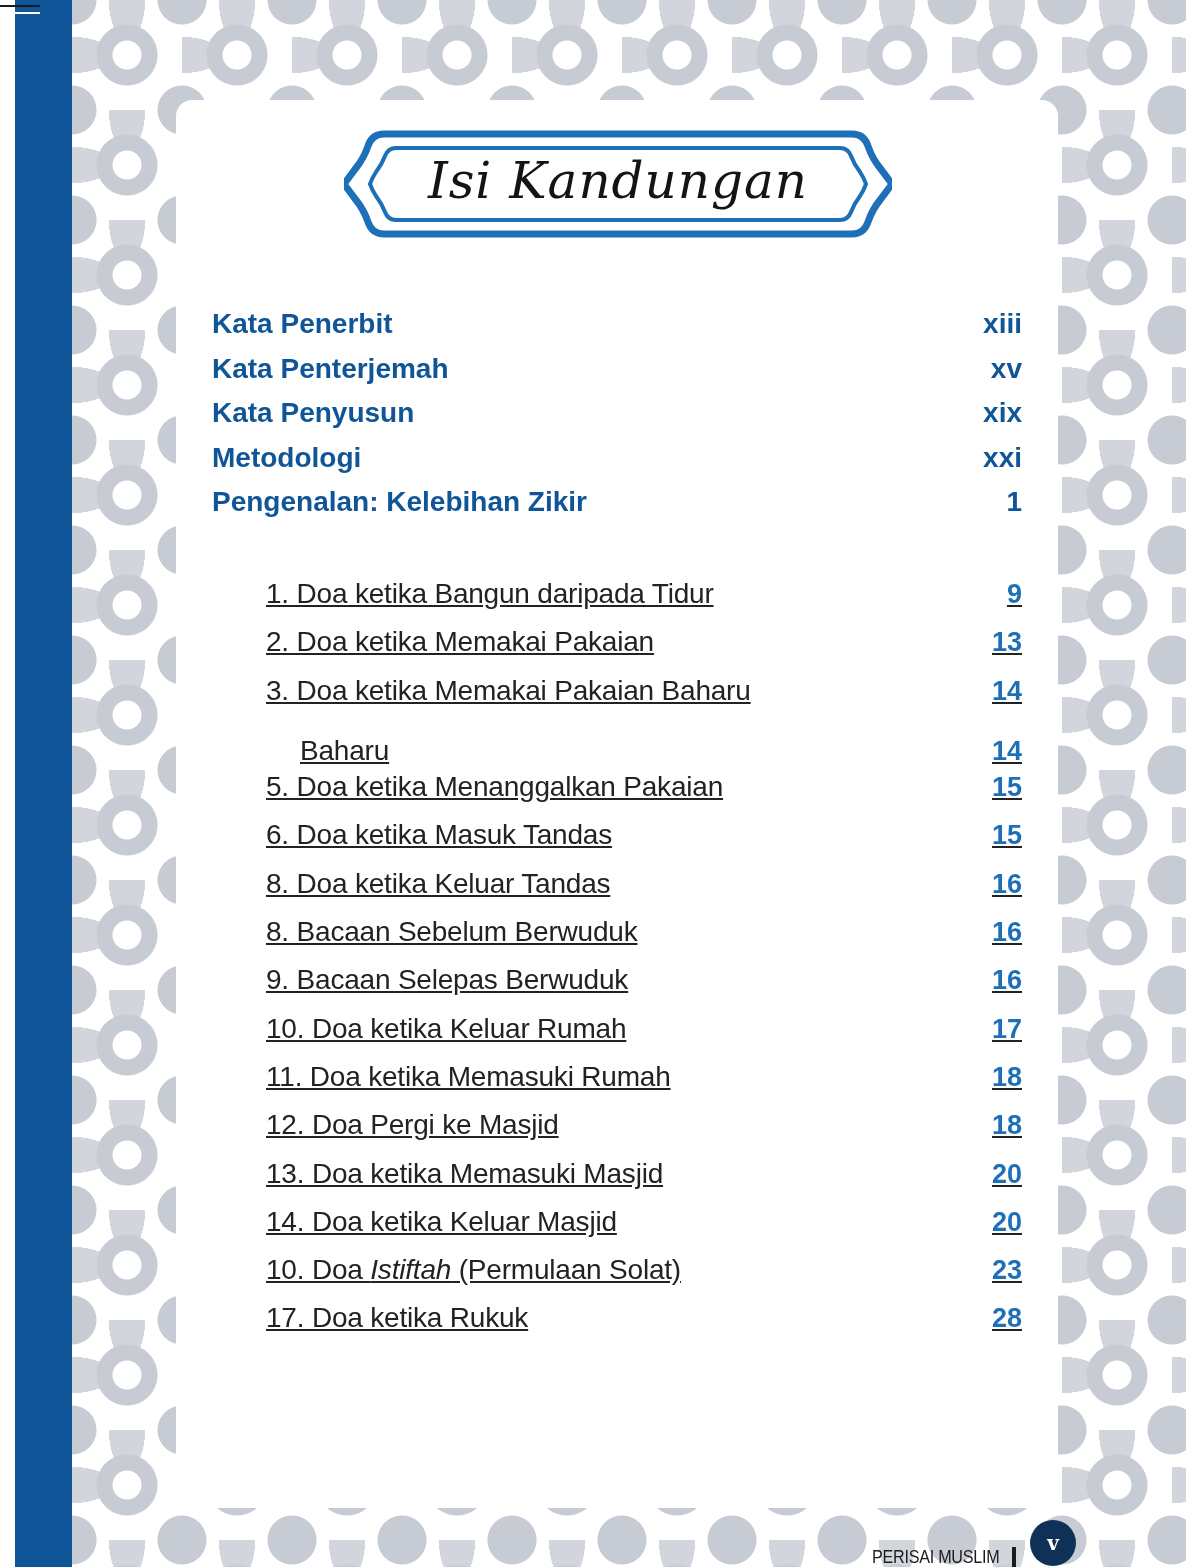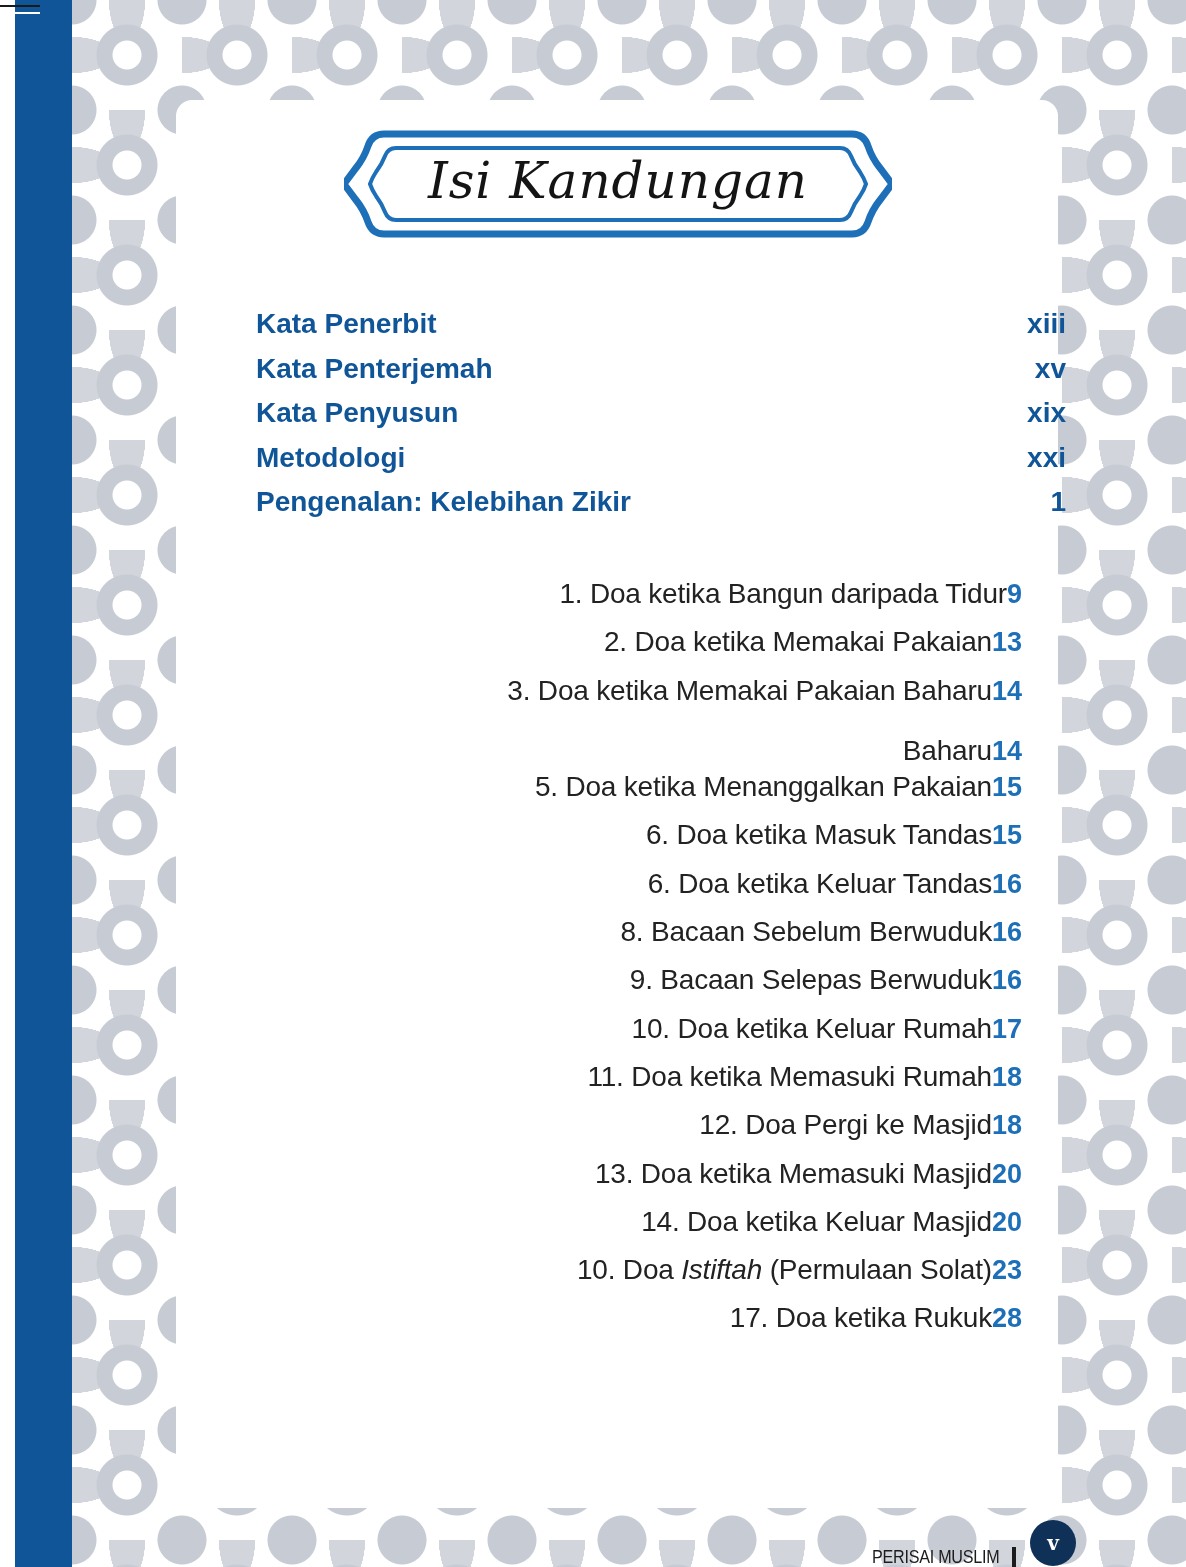--- a/index.html
+++ b/index.html
@@ -39,31 +39,31 @@
       position: absolute; left: 344px; top: 128px; width: 548px; height: 112px;
     }
     .title-frame svg { position: absolute; left: 0; top: 0; }
     .title-text {
       position: absolute; left: 0; top: 0; width: 100%; height: 100%;
       display: flex; align-items: center; justify-content: center;
       font-family: "DejaVu Serif", serif; font-style: italic;
       font-size: 50px; color: #141414; letter-spacing: 1px;
       padding-bottom: 6px; box-sizing: border-box;
     }
-    .front-list { position: absolute; left: 212px; top: 302px; width: 810px; margin-left: 44px; }
+    .front-list { position: absolute; left: 212px; top: 302px; width: 810px; }
     .front-row {
       display: flex; justify-content: space-between; align-items: baseline;
       height: 44.5px; line-height: 44.5px;
       font-weight: bold; font-size: 28px; color: #0f5597;
     }
     .entry-list { position: absolute; left: 266px; top: 570px; width: 756px; }
     .entry-row {
-      display: flex; justify-content: flex-end; align-items: baseline;
+      display: flex; justify-content: space-between; align-items: baseline;
       height: 48.3px; line-height: 48.3px;
-      font-family: "Liberation Sans", sans-serif; font-size: 28px; color: #222222;
+      font-family: "Liberation Sans", sans-serif; font-size: 28px; color: #222222; text-decoration: underline;
     }
     .entry-row .label { white-space: nowrap; letter-spacing: -0.2px; }
     .entry-row .page { font-weight: bold; color: #1d6fb8; font-size: 27px; }
     .entry-row.wrap-first .page { visibility: hidden; }
     .entry-row .cont { padding-left: 34px; margin-top: 12px; }
     .footer {
       position: absolute; left: 872px; top: 1540px; height: 34px;
       display: flex; align-items: center;
     }
     .footer-brand {
@@ -140,21 +140,21 @@
   </div>
   <div class="entry-row">
     <span class="label">5. Doa ketika Menanggalkan Pakaian</span>
     <span class="page">15</span>
   </div>
   <div class="entry-row">
     <span class="label">6. Doa ketika Masuk Tandas</span>
     <span class="page">15</span>
   </div>
   <div class="entry-row">
-    <span class="label">6. Doa ketika Keluar Tandas</span>
+    <span class="label">8. Doa ketika Keluar Tandas</span>
     <span class="page">16</span>
   </div>
   <div class="entry-row">
     <span class="label">8. Bacaan Sebelum Berwuduk</span>
     <span class="page">16</span>
   </div>
   <div class="entry-row">
     <span class="label">9. Bacaan Selepas Berwuduk</span>
     <span class="page">16</span>
   </div>

